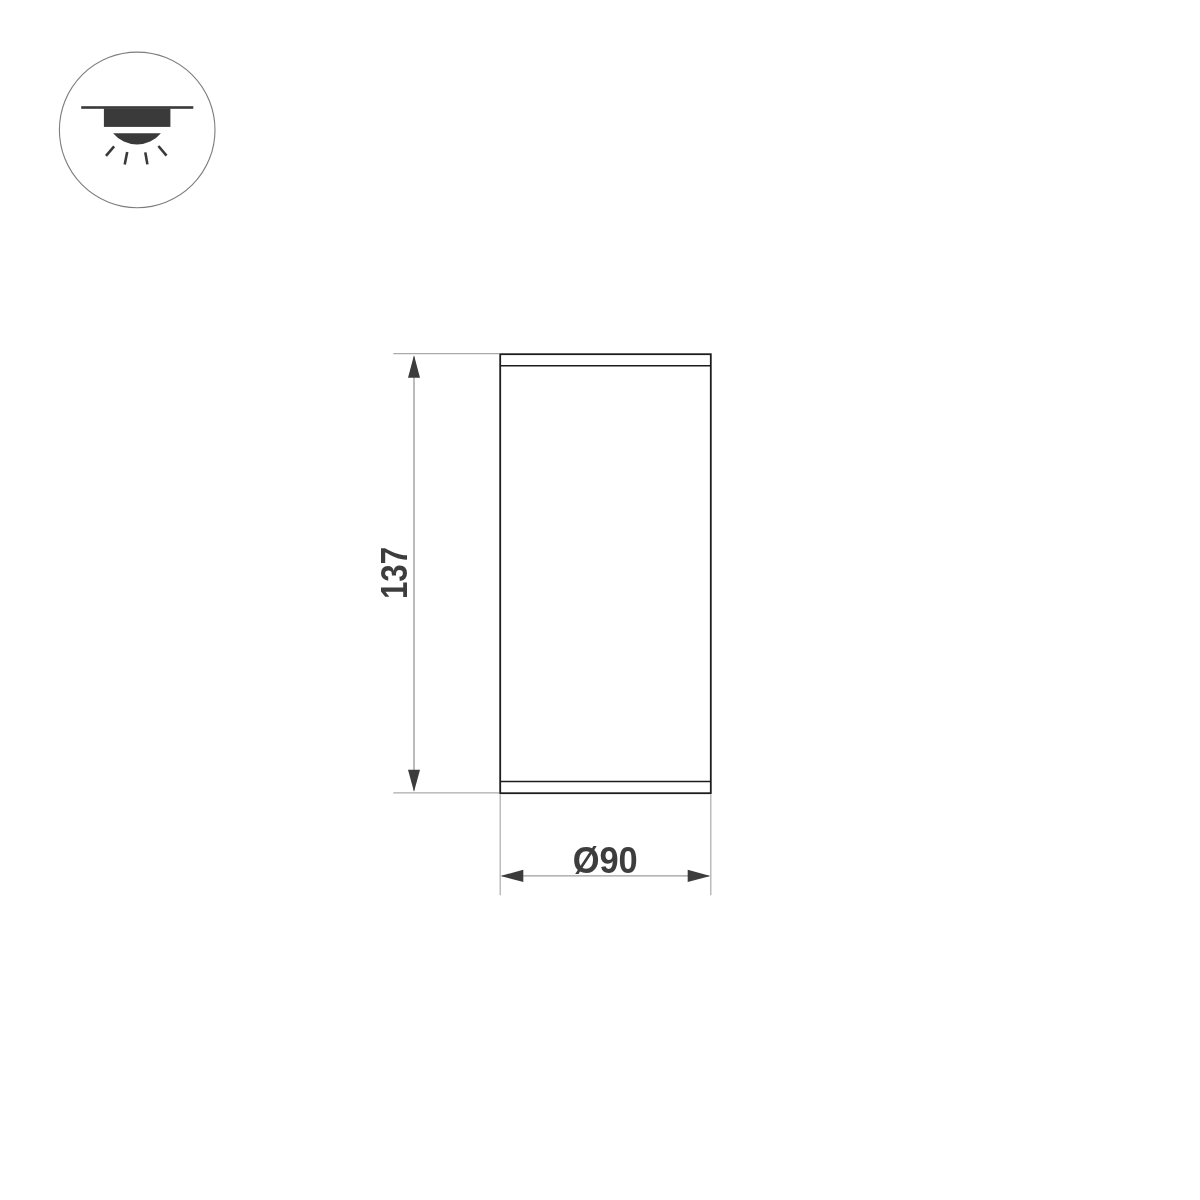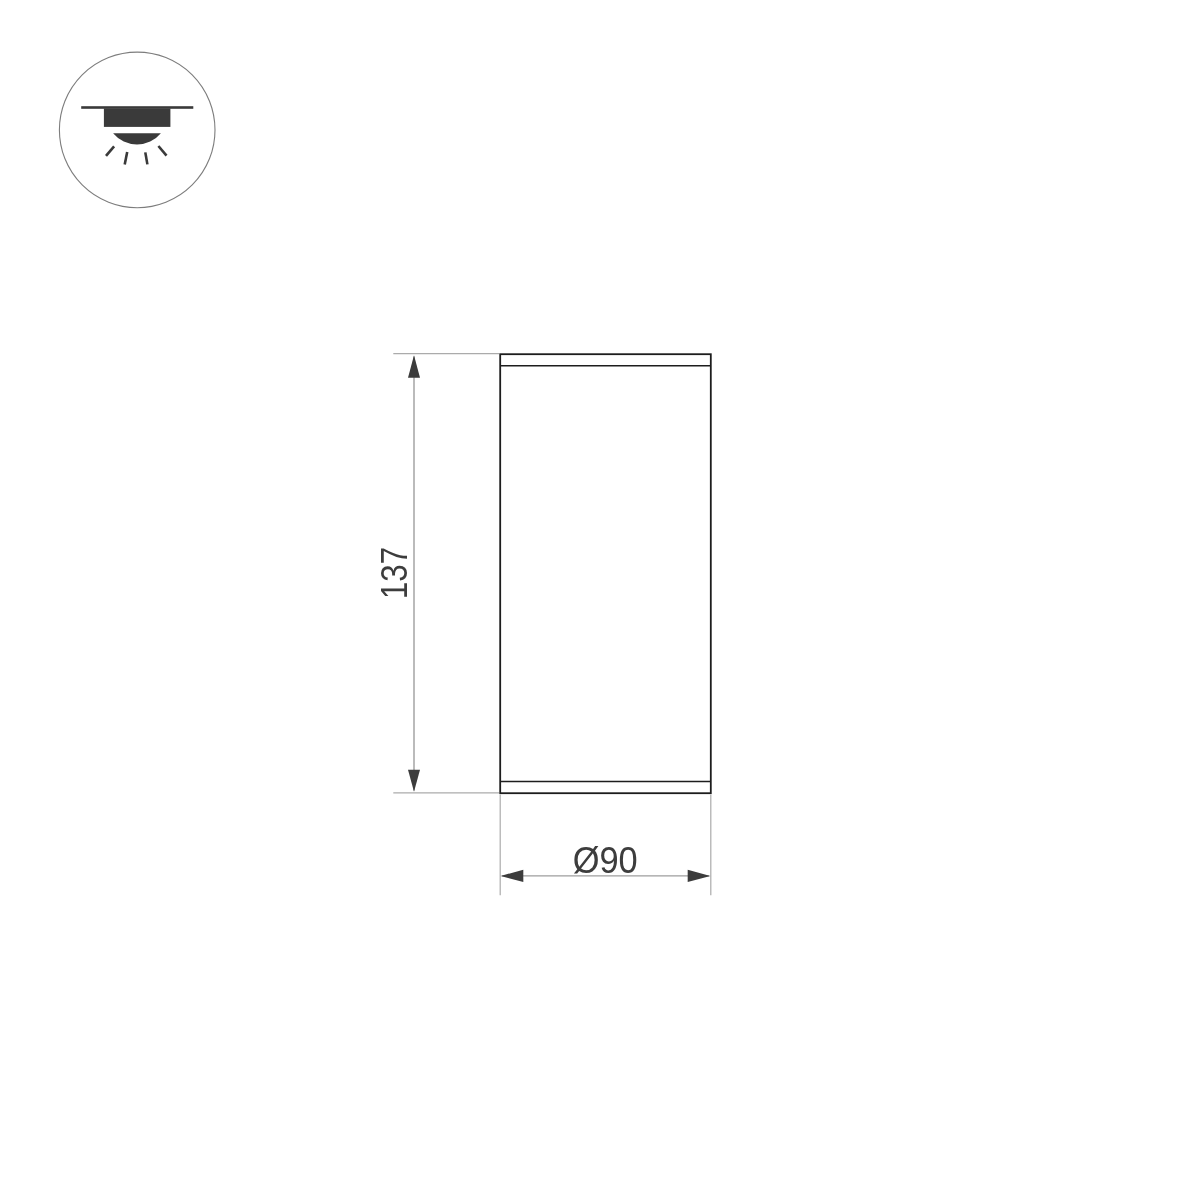--- a/index.html
+++ b/index.html
@@ -1,17 +1,17 @@
 <!DOCTYPE html>
 <html><head>
 <meta charset="utf-8">
 <style>
   html,body{margin:0;padding:0;background:#ffffff;}
   .page{width:1200px;height:1200px;position:relative;background:#be185d;
-        font-family:"Liberation Sans", sans-serif;}
+        font-family:"Liberation Sans", sans-serif;font-weight:bold;}
   svg{display:block;}
 </style>
 </head>
 <body>
 <div class="page">
 <svg width="1200" height="1200" viewBox="0 0 1200 1200" xmlns="http://www.w3.org/2000/svg">
 
   <rect x="0" y="0" width="1200" height="1200" fill="#ffffff"></rect>
 
   <circle cx="137.2" cy="129.9" r="77.8" fill="#ffffff" stroke="#7d7d7d" stroke-width="1.1"></circle>

